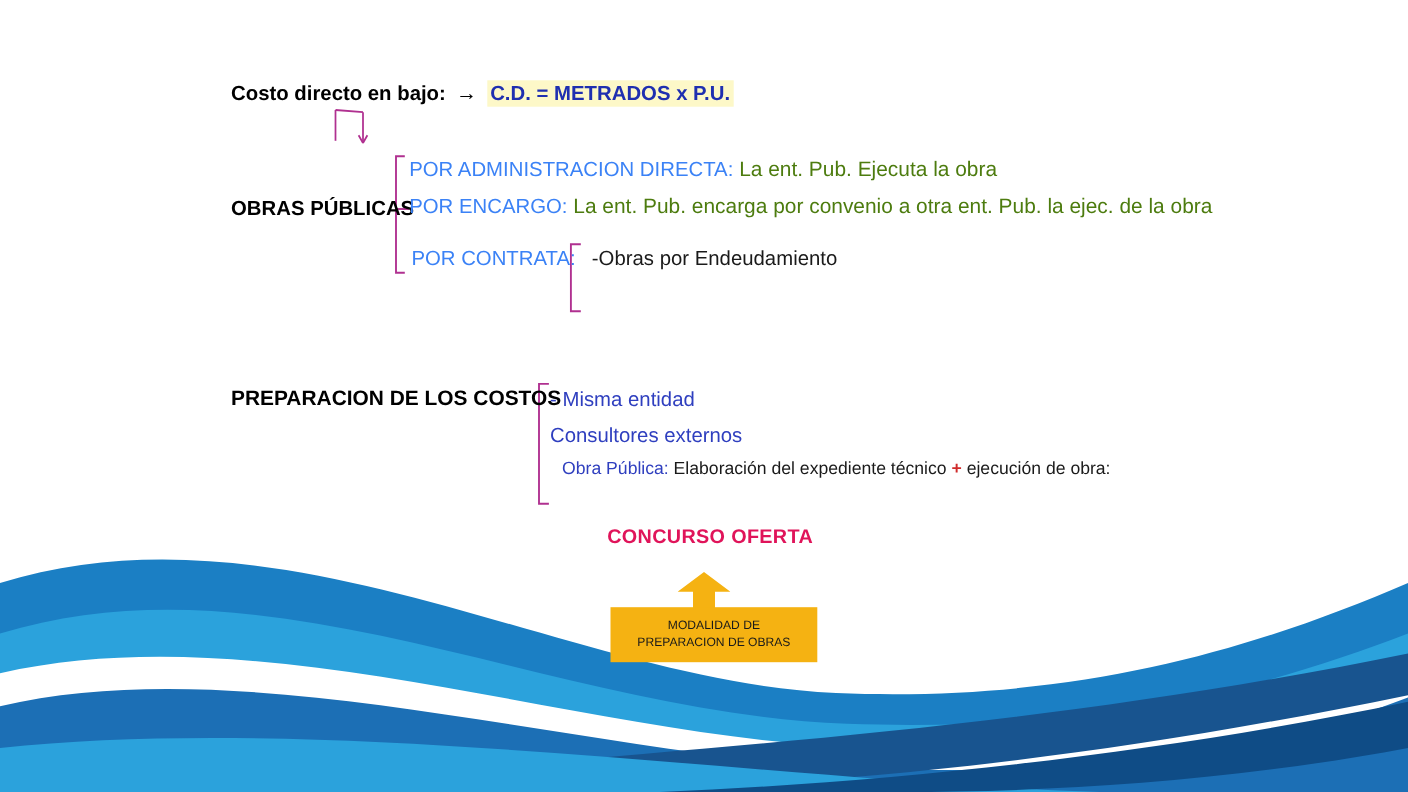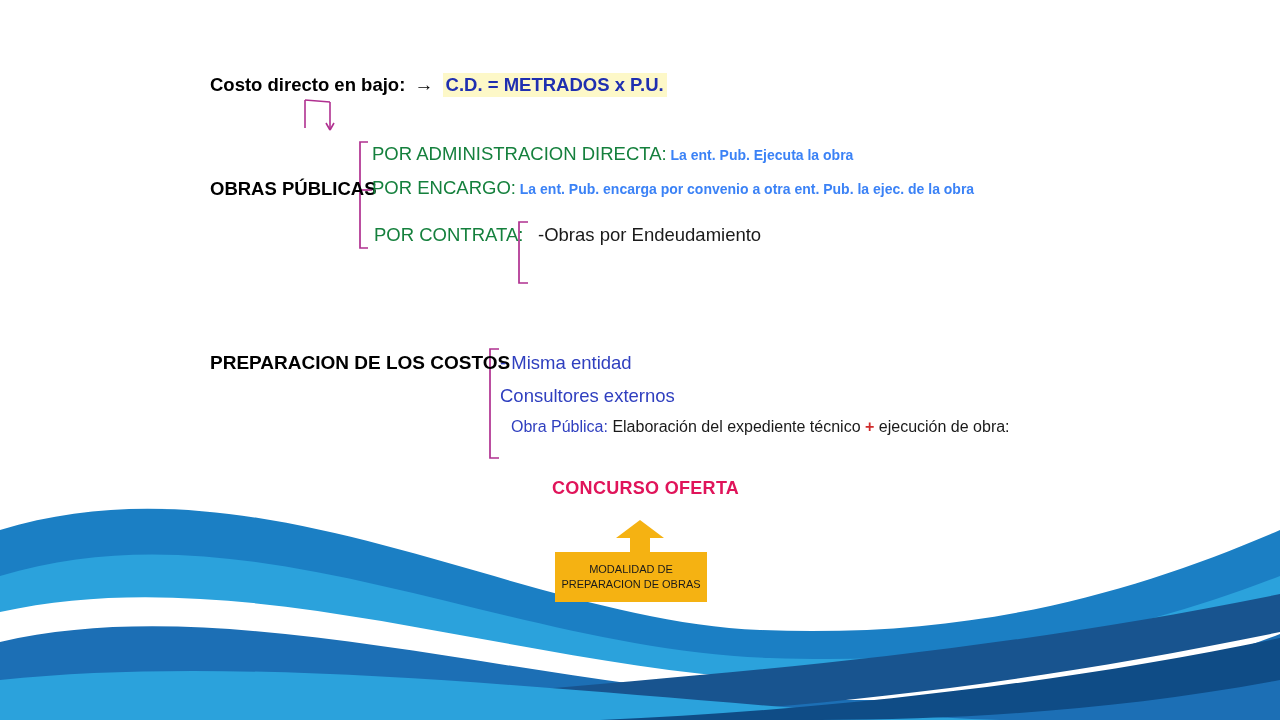--- a/index.html
+++ b/index.html
@@ -65,27 +65,27 @@
 
   
   #lbl-obras {
     left: 210px;
     top: 178px;
     font-size: 18.5px;
   }
 
   
   .blue-head {
-    color: #15803d;
+    color: #3b82f6;
     font-size: 18.5px;
   }
   .body-text {
-    color: #3b82f6;
-    font-size: 14px;
-    font-weight: bold;
+    color: #4d7c0f;
+    font-size: 19px;
+    font-weight: normal;
   }
   #line-admin { left: 372px; top: 143px; }
   #line-encargo { left: 372px; top: 177px; }
   #line-contrata { left: 374px; top: 224px; }
 
   #line-endeud {
     left: 538px;
     top: 224px;
     font-size: 18.5px;
     color: #1a1a1a;
@@ -151,21 +151,21 @@
     inset: 0;
     z-index: 1;
     pointer-events: none;
   }
 
   
   .callout {
     position: absolute;
     left: 555px;
     top: 552px;
-    width: 152px;
+    width: 188px;
     height: 50px;
     background: #f5b212;
     color: #1a1a1a;
     font-size: 11px;
     display: flex;
     flex-direction: column;
     align-items: center;
     justify-content: center;
     line-height: 1.35;
     z-index: 3;

